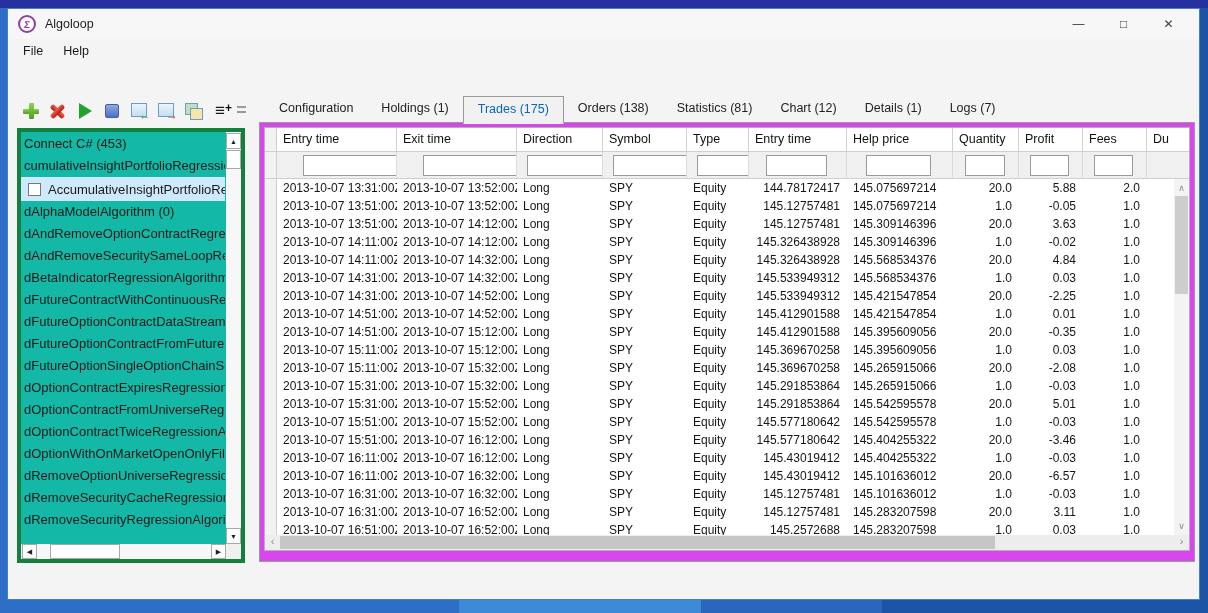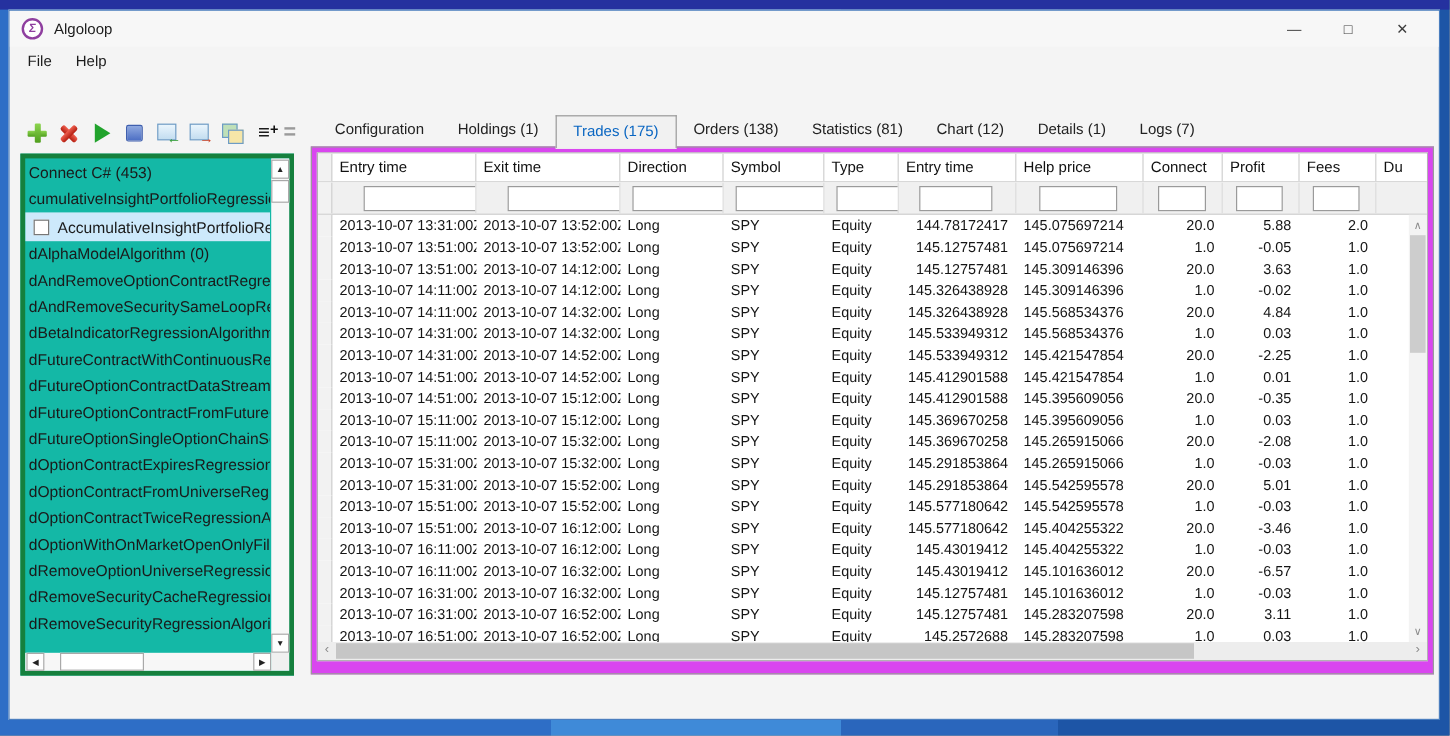--- a/index.html
+++ b/index.html
@@ -215,21 +215,21 @@
       <div id="grid">
         <div id="grid-header" class="g-row">
             <div class="g-stub"></div>
             <div class="g-hcell" style="width: 120px;">Entry time</div>
             <div class="g-hcell" style="width: 120px;">Exit time</div>
             <div class="g-hcell" style="width: 86px;">Direction</div>
             <div class="g-hcell" style="width: 84px;">Symbol</div>
             <div class="g-hcell" style="width: 62px;">Type</div>
             <div class="g-hcell" style="width: 98px;">Entry time</div>
             <div class="g-hcell" style="width: 106px;">Help price</div>
-            <div class="g-hcell" style="width: 66px;">Connect</div>
+            <div class="g-hcell" style="width: 66px;">Quantity</div>
             <div class="g-hcell" style="width: 64px;">Profit</div>
             <div class="g-hcell" style="width: 64px;">Fees</div>
             <div class="g-hcell" style="width: 44px;">Du</div>
           </div>
         <div id="grid-filter" class="g-row">
             <div class="g-stub"></div>
             <div class="g-fcell" style="width: 120px;">
               <div class="combo" style="margin-left: 26px;">
                 <input class="cinput" style="">
               </div>

